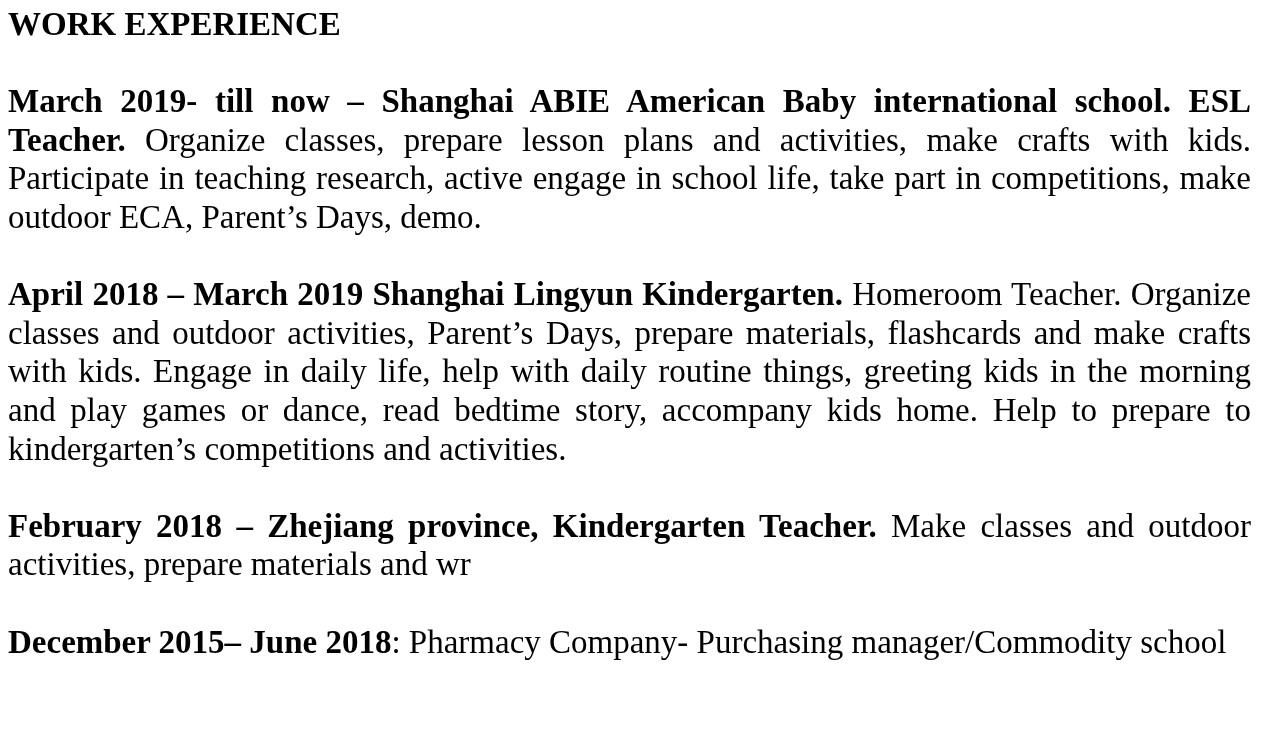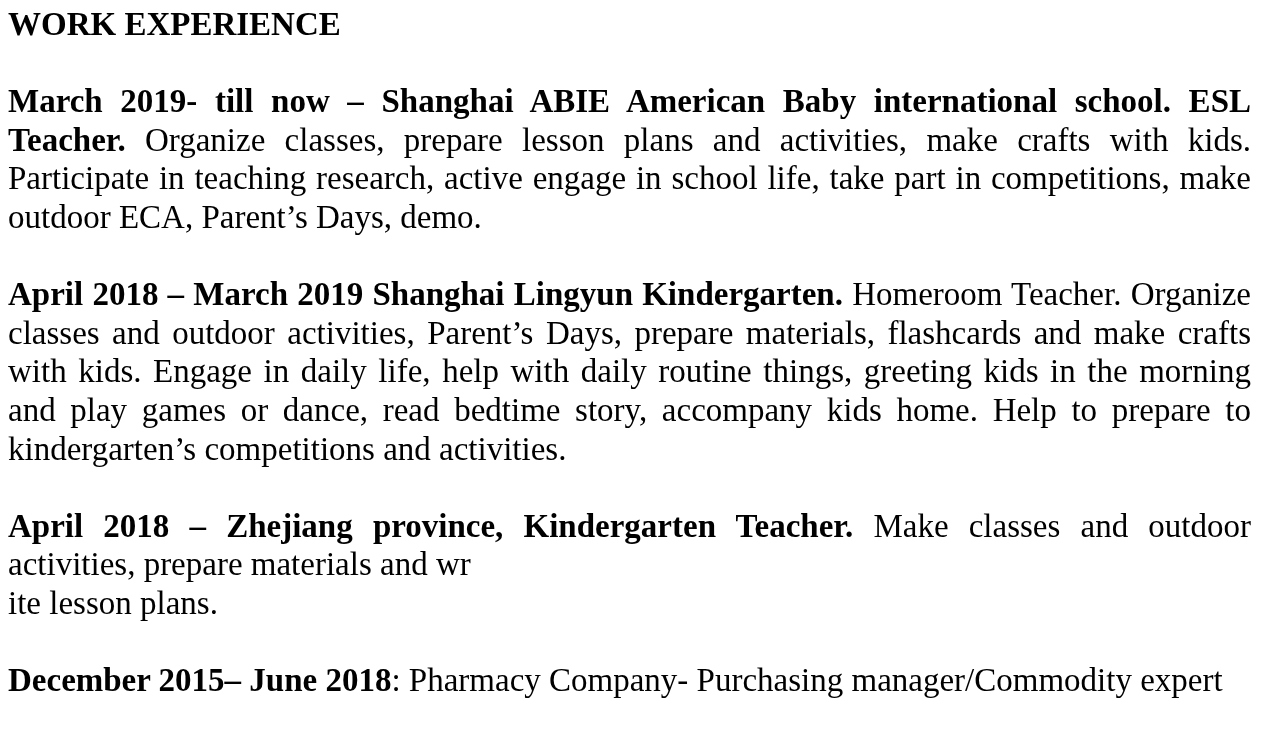--- a/index.html
+++ b/index.html
@@ -36,16 +36,16 @@
     }
   </style>
 </head>
 <body>
 
 <div class="page">
   <h1 class="doc-heading">WORK EXPERIENCE</h1>
   <div>
       <p class="para"><span class="bold">March 2019- till now – Shanghai ABIE American Baby international school. ESL Teacher.</span><span> Organize classes, prepare lesson plans and activities, make crafts with kids. Participate in teaching research, active engage in school life, take part in competitions, make outdoor ECA, Parent’s Days, demo.</span></p>
       <p class="para"><span class="bold">April 2018 – March 2019 Shanghai Lingyun Kindergarten.</span><span> Homeroom Teacher. Organize classes and outdoor activities, Parent’s Days, prepare materials, flashcards and make crafts with kids. Engage in daily life, help with daily routine things, greeting kids in the morning and play games or dance, read bedtime story, accompany kids home. Help to prepare to kindergarten’s competitions and activities.</span></p>
-      <p class="para"><span class="bold">April 2018 – Zhejiang province, Kindergarten Teacher.</span><span> Make classes and outdoor activities, prepare materials and wr</span><br><span>ite lesson plans.</span></p>
-      <p class="para"><span class="bold">December 2015– June 2018</span><span>: Pharmacy Company- Purchasing manager/Commodity expert</span></p>
+      <p class="para"><span class="bold">February 2018 – Zhejiang province, Kindergarten Teacher.</span><span> Make classes and outdoor activities, prepare materials and wr</span><br></p>
+      <p class="para"><span class="bold">December 2015– June 2018</span><span>: Pharmacy Company- Purchasing manager/Commodity school</span></p>
     </div>
 </div>
 
 </body></html>

